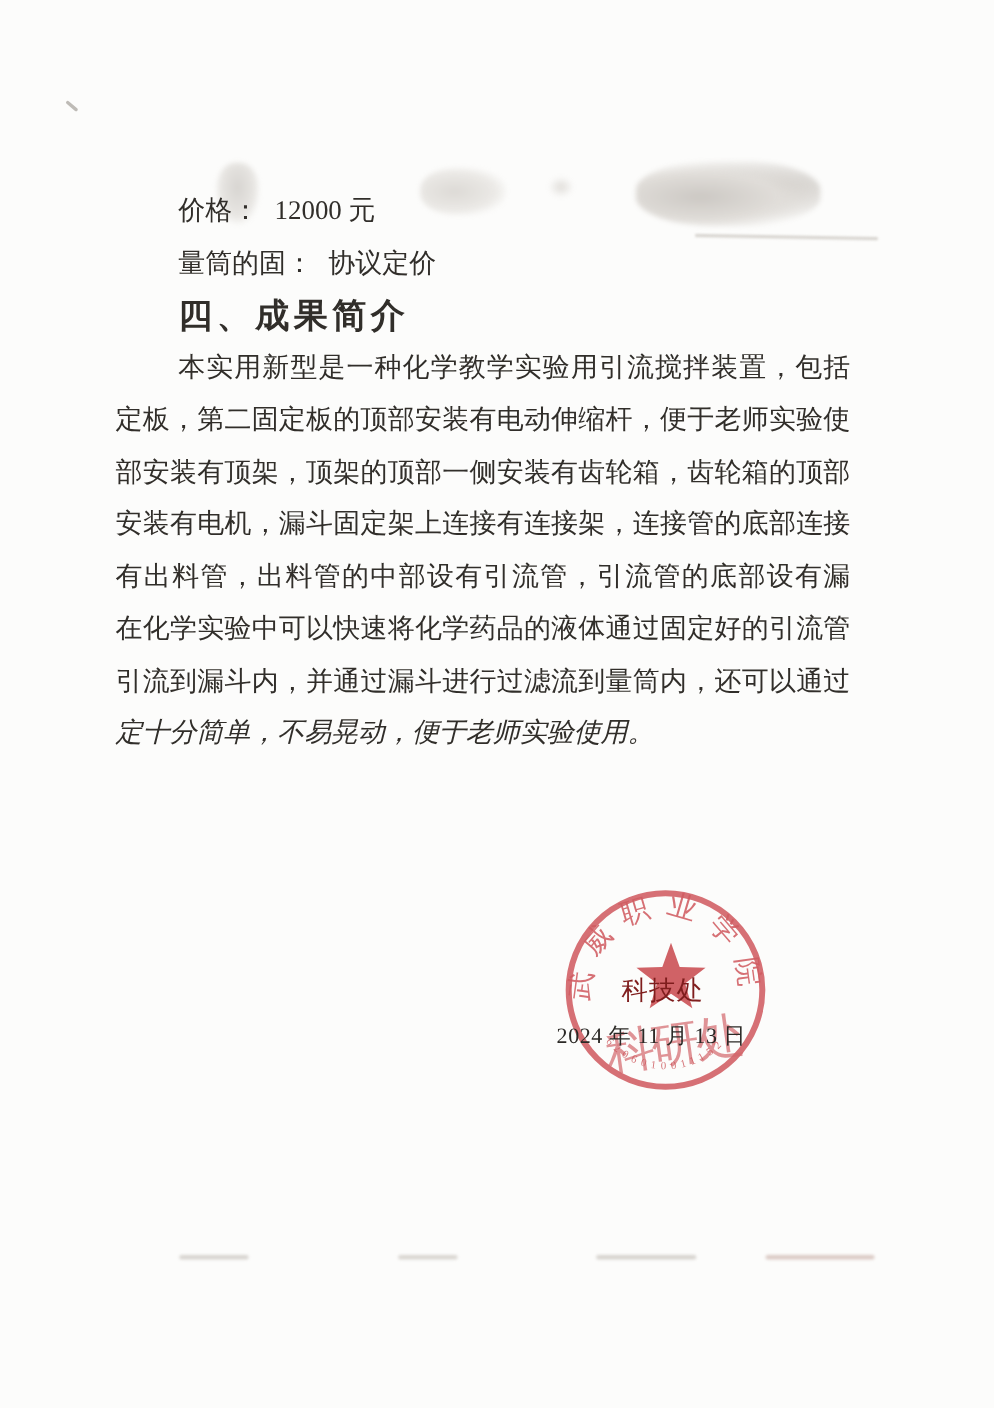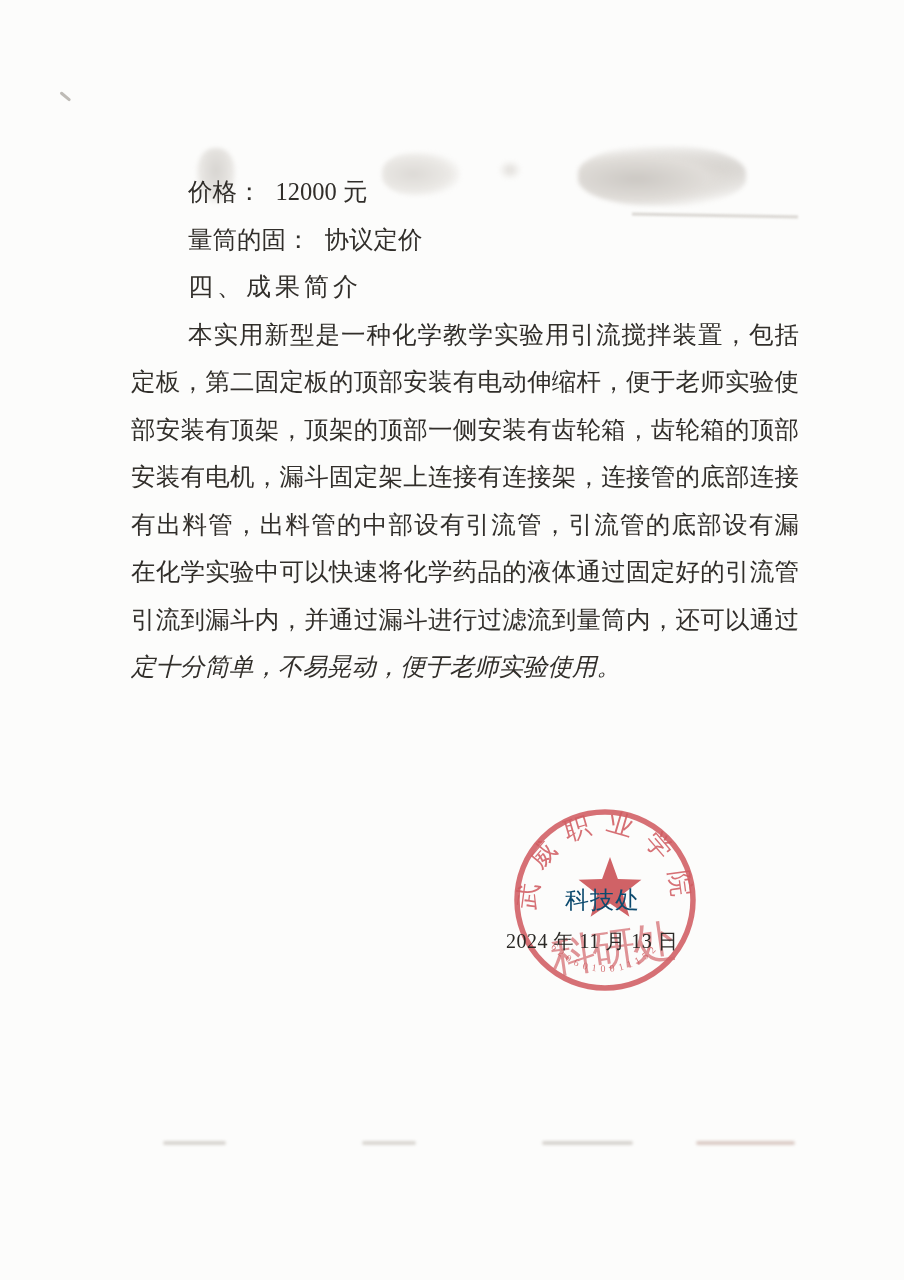--- a/index.html
+++ b/index.html
@@ -5,33 +5,33 @@
   html,body{margin:0;padding:0;background:#e9e9e9;}
   .page{
     position:relative;
     width:904px;height:1280px;
     background:#fcfcfb;
     overflow:hidden;
     font-family:"Liberation Serif","DejaVu Serif",serif;
     color:#312e2a;
   }
   
-  .textcol{position:absolute;left:131px;top:168px;width:668px;}
+  .textcol{position:absolute;left:105px;top:168px;width:668px;}
   .line{height:47.5px;line-height:47.5px;font-size:24.5px;white-space:nowrap;}
   .field-line{padding-left:57px;}
   .field-line .val{margin-left:14px;}
-  .heading{font-weight:normal;padding-left:57px;letter-spacing:4px;font-size:25px;}
+  .heading{font-weight:bold;padding-left:57px;letter-spacing:4px;font-size:31px;}
   .pline{
     height:47.5px;line-height:47.5px;font-size:24.5px;
     text-align:justify;text-align-last:justify;overflow:hidden;
   }
   .pline.indent{text-indent:57px;}
   .pline.last{text-align-last:left;font-style:italic;}
   
-  .sig-dept{position:absolute;left:565px;top:884px;font-size:24px;letter-spacing:1px;color:#0c4a6e;}
+  .sig-dept{position:absolute;left:565px;top:884px;font-size:24px;letter-spacing:1px;color:#7f1d1d;}
   .sig-date{position:absolute;left:506px;top:928px;font-size:20px;letter-spacing:0.5px;color:#2b2926;}
   
   .stamp{position:absolute;left:508px;top:804px;width:192px;height:192px;opacity:.92;}
   .stamp text{font-family:"Liberation Serif","DejaVu Serif",serif;}
   
   .artifact{position:absolute;pointer-events:none;}
   .tick{left:59px;top:95px;width:13px;height:2.5px;background:#8a857e;opacity:.55;transform:rotate(40deg);border-radius:2px;}
   .smudge{filter:blur(2.2px);opacity:.38;border-radius:45%;}
   .sm1{left:196px;top:148px;width:40px;height:56px;background:radial-gradient(ellipse at 50% 40%,#9d968e 0%,#c9c4bd 55%,transparent 75%);}
   .sm2{left:382px;top:152px;width:78px;height:44px;background:radial-gradient(ellipse at 40% 50%,#aba49b 0%,#d0cbc4 55%,transparent 78%);}

